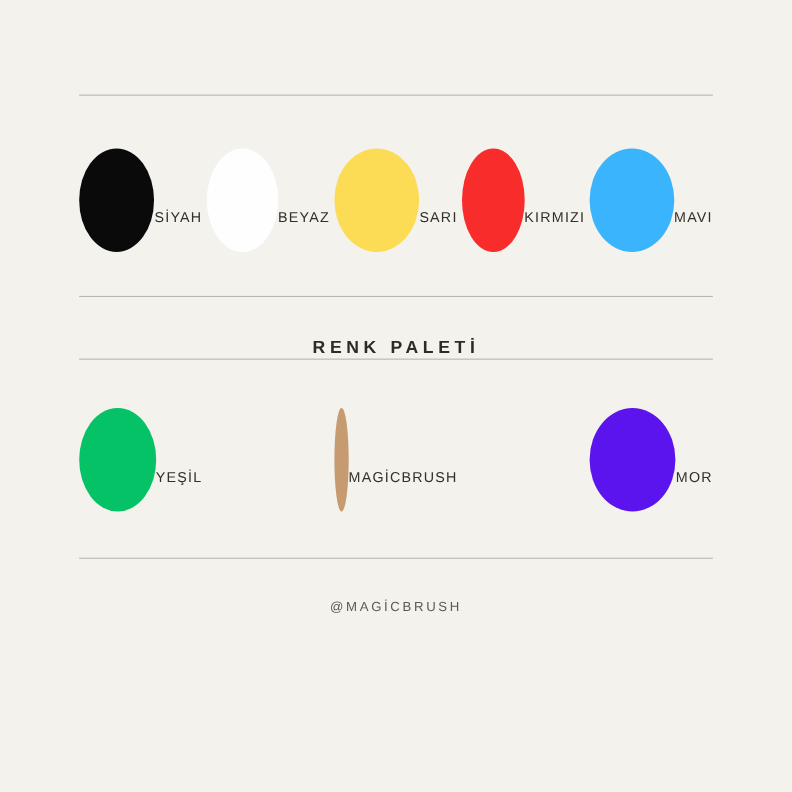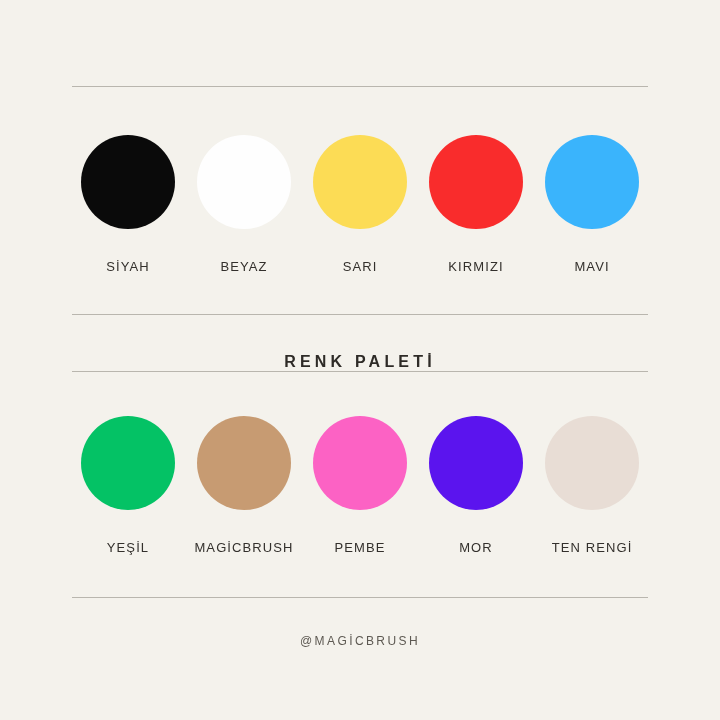--- a/index.html
+++ b/index.html
@@ -41,21 +41,21 @@
     justify-content: space-between;
     align-items: flex-start;
     flex: 0 0 auto;
   }
   .row-top    { margin-top: 48px; }
   .row-bottom { margin-top: 44px; }
 
   .swatch {
     width: 112px;
     display: flex;
-    flex-direction: column;
+    flex-direction: row;
     align-items: center;
   }
   .disc {
     width: 94px;
     height: 94px;
     border-radius: 50%;
   }
   .swatch-label {
     margin-top: 30px;
     font-size: 13px;
@@ -137,30 +137,22 @@
   <div class="row row-bottom">
     <div class="swatch">
       <div class="disc" style="background-color: rgb(4, 194, 101);"></div>
       <div class="swatch-label">YEŞİL</div>
     </div>
     <div class="swatch">
       <div class="disc" style="background-color: rgb(199, 155, 114);"></div>
       <div class="swatch-label">MAGİCBRUSH</div>
     </div>
     <div class="swatch">
-      <div class="disc" style="background-color: rgb(252, 98, 196);"></div>
-      <div class="swatch-label">PEMBE</div>
-    </div>
-    <div class="swatch">
       <div class="disc" style="background-color: rgb(91, 20, 238);"></div>
       <div class="swatch-label">MOR</div>
-    </div>
-    <div class="swatch">
-      <div class="disc" style="background-color: rgb(232, 221, 213);"></div>
-      <div class="swatch-label">TEN RENGİ</div>
     </div>
   </div>
 
   <div class="divider gap-before-bottom" style="background-color: rgb(185, 182, 174);"></div>
 
   <div class="footer">@MAGİCBRUSH</div>
 
 </div>
 
 </body></html>

